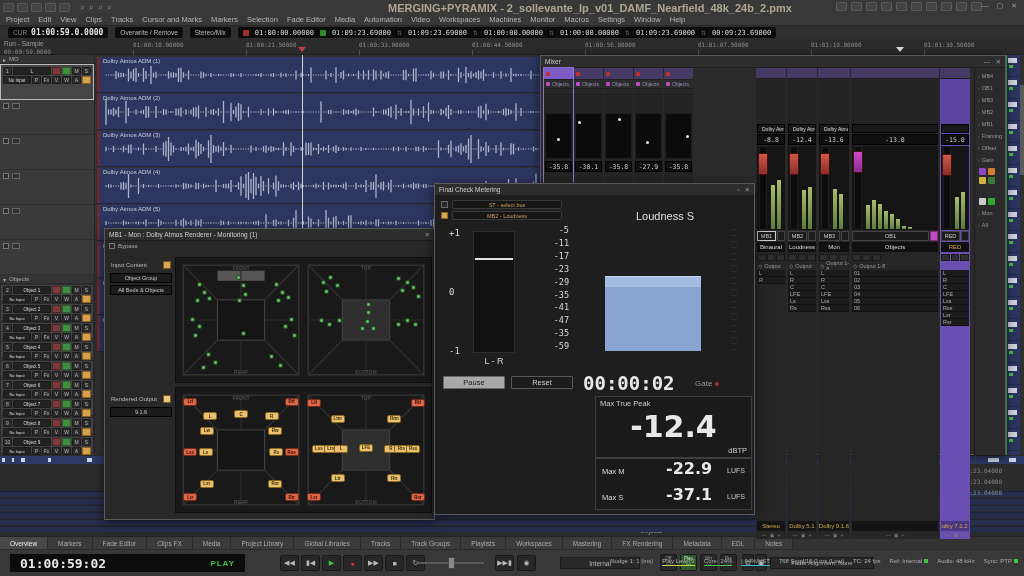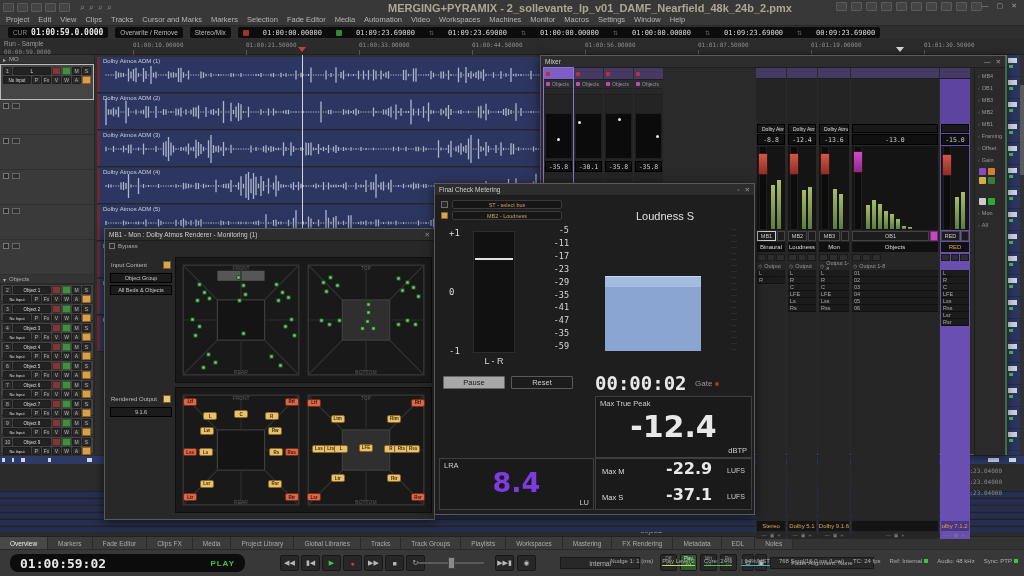--- a/index.html
+++ b/index.html
@@ -136,38 +136,38 @@
 .ls-num{position:absolute;right:0;font-size:8.5px;color:#d8d8d8;font-family:"DejaVu Sans Mono",monospace}
 #lsTitle{position:absolute;left:150px;top:26px;width:160px;text-align:center;font-size:11px;color:#e0e0e0}
 #lsWrap{position:absolute;left:170px;top:45px;width:96px;height:122px}
 #lsBar{position:absolute;bottom:0;left:0;width:96px;background:#8aa5d2;border-top:1px solid #c8d8ee}
 #lsCap{position:absolute;top:0;left:0;width:100%;height:10px;background:#a3bce0}
 #lsTicks{position:absolute;left:296px;top:45px;width:6px;height:122px;background:repeating-linear-gradient(#2c2c2c 0 1px,transparent 1px 6px)}
 #metCtrl{position:absolute;left:0;top:190px;width:321px;height:18px}
 .met-btn{position:absolute;top:2px;width:62px;height:13px;font-size:7.5px;border-radius:1px}
 #pauseBtn{left:8px;background:#a8a8a8;border:1px solid #666;color:#1a1a1a}
 #resetBtn{left:76px;background:#1c1c1c;border:1px solid #5a5a5a;color:#ccc}
-#metTime{position:absolute;left:160px;top:-2px;font-size:19px;font-weight:bold;color:#e8e8e8;font-family:"DejaVu Sans Mono",monospace}
+#metTime{position:absolute;left:148px;top:-2px;font-size:19px;font-weight:bold;color:#e8e8e8;font-family:"DejaVu Sans Mono",monospace}
 #gateWrap{position:absolute;left:260px;top:5px;display:flex;align-items:center;gap:3px;font-size:8px;color:#9a9a9a}
 #gateDot{width:4px;height:4px;border-radius:50%;background:#b03030}
 #metGrid{position:absolute;left:4px;top:212px;width:313px;height:114px}
 .mpanel{position:absolute;border:1px solid #3f3f3f;background:#1a1a1a}
 .mp-label{position:absolute;left:4px;top:2px;font-size:7.5px;color:#ccc}
 .mp-unit{position:absolute;right:4px;bottom:2px;font-size:7.5px;color:#ccc}
 .mp-val{position:absolute;width:100%;text-align:center;font-weight:bold;font-family:"DejaVu Sans",sans-serif}
 .mm-row{position:absolute;left:0;width:100%;height:26px}
 .mm-lab{position:absolute;left:6px;top:8px;font-size:7.5px;color:#ddd}
 .mm-val{position:absolute;left:70px;top:0px;font-size:16px;font-weight:bold;color:#e8e8e8;font-family:"DejaVu Sans",sans-serif}
 .mm-unit{position:absolute;right:6px;top:8px;font-size:7px;color:#ccc}
 
 #tabbar{position:absolute;left:0;top:536px;width:1024px;height:13px;background:#333;border-top:1px solid #222;display:flex}
 .tab{height:13px;background:#3b3b3b;border-right:1px solid #2a2a2a;color:#aaa;font-size:6.5px;display:flex;align-items:center;justify-content:center;padding:0 10px;white-space:nowrap}
 .tab.active{background:#484848;color:#eee;border-bottom:1px solid #ddd}
 #transport{position:absolute;left:0;top:549px;width:1024px;height:27px;background:#383838;border-top:1px solid #2a2a2a}
-#tcBox{position:absolute;left:10px;top:4px;width:235px;height:18px;background:#0c0c0c;border-radius:8px;display:flex;align-items:center;justify-content:space-between;padding:0 10px}
+#tcBox{position:absolute;left:10px;top:4px;width:235px;height:18px;background:#0c0c0c;border-radius:0;display:flex;align-items:center;justify-content:space-between;padding:0 10px}
 #tcText{font-size:13px;font-weight:bold;color:#e8e8e8;font-family:"DejaVu Sans Mono",monospace}
 #tcPlay{font-size:8px;font-weight:bold;color:#3ec53e;letter-spacing:1px}
 .tr-btn{position:absolute;top:5px;width:19px;height:16px;background:#272727;border:1px solid #181818;border-radius:2px;color:#b8b8b8;font-size:7px;display:flex;align-items:center;justify-content:center}
 .tr-btn.green{color:#3ec53e}
 .tr-btn.red{color:#e03535}
 #slider{position:absolute;left:418px;top:12px;width:66px;height:2px;background:#5a5a5a}
 #sliderThumb{position:absolute;left:30px;top:-5px;width:7px;height:12px;background:#8a8a8a;border:1px solid #444}
 #internalBox{position:absolute;left:560px;top:7px;width:80px;height:12px;background:#282828;border:1px solid #1a1a1a;color:#b8b8b8;font-size:6.5px;display:flex;align-items:center;justify-content:center}
 .auto-btn{position:absolute;top:4px;width:17px;height:17px;background:#272727;border:1px solid #181818;border-radius:2px;display:flex;flex-direction:column;align-items:center;font-size:4.5px;color:#999;padding-top:1px}
 .auto-btn .g{font-size:6px;color:#777}
@@ -235,21 +235,21 @@
     <div class="eb-box">
       <span style="color:#888">CUR</span>
       <span class="eb-tc">01:00:59.0.0000</span>
     </div>
     <div class="eb-box">
         <span>Overwrite / Remove</span>
       </div>
     <div class="eb-box">
         <span>Stereo/Mix</span>
       </div>
-    <div class="eb-box" id="ebFields" style="gap:14px">
+    <div class="eb-box" id="ebFields" style="gap:6px">
         <span class="eb-chip" style="background: rgb(160, 48, 48);"></span>
         <span class="eb-field">01:00:00.00000</span>
         <span class="eb-chip" style="background: rgb(46, 138, 46);"></span>
         <span class="eb-field">01:09:23.69000</span>
         <span class="eb-sep">⇅</span>
         <span class="eb-field">01:09:23.69000</span>
         <span class="eb-sep">⇅</span>
         <span class="eb-field">01:00:00.00000</span>
         <span class="eb-sep">⇅</span>
         <span class="eb-field">01:00:00.00000</span>
@@ -766,20 +766,35 @@
           <div class="hd">
             <span class="chip" style="background: rgb(192, 48, 48);"></span>
           </div>
           <div class="objrow">
             <span class="chip" style="background: rgb(192, 74, 192);"></span>
             <span>Objects</span>
           </div>
           <div class="dash"></div>
           <div class="dimrows"></div>
           <div class="xy">
+            <div class="dot" style="left: 40%; top: 62%;"></div>
+          </div>
+          <div class="oval">-27.9</div>
+        </div>
+        <div class="ostrip">
+          <div class="hd">
+            <span class="chip" style="background: rgb(192, 48, 48);"></span>
+          </div>
+          <div class="objrow">
+            <span class="chip" style="background: rgb(192, 74, 192);"></span>
+            <span>Objects</span>
+          </div>
+          <div class="dash"></div>
+          <div class="dimrows"></div>
+          <div class="xy">
             <div class="dot" style="left: 78%; top: 48%;"></div>
           </div>
           <div class="oval">-35.8</div>
         </div>
       </div>
     <div id="busStrips">
         <div class="bstrip" style="width: 30px;">
           <div class="bs-hd"></div>
           <div class="bs-dim"></div>
           <div class="bs-ins">
@@ -1250,25 +1265,20 @@
     <div id="metCtrl">
       <button class="met-btn" id="pauseBtn">Pause</button>
       <button class="met-btn" id="resetBtn">Reset</button>
       <span id="metTime">00:00:02</span>
       <span id="gateWrap">
           <span>Gate</span>
           <span id="gateDot"></span>
         </span>
     </div>
     <div id="metGrid">
-      <div class="mpanel" style="left:0;top:62px;width:155px;height:52px">
-        <span class="mp-label">LRA</span>
-        <span class="mp-val" style="top:8px;font-size:27px;color:#7e3be0">8.4</span>
-        <span class="mp-unit">LU</span>
-      </div>
       <div class="mpanel" style="left:156px;top:0;width:157px;height:62px">
         <span class="mp-label">Max True Peak</span>
         <span class="mp-val" style="top:12px;font-size:30px;color:#e8e8e8">-12.4</span>
         <span class="mp-unit">dBTP</span>
       </div>
       <div class="mpanel" style="left:156px;top:62px;width:157px;height:52px">
         <div class="mm-row" style="top:0">
           <span class="mm-lab">Max M</span>
           <span class="mm-val">-22.9</span>
           <span class="mm-unit">LUFS</span>

